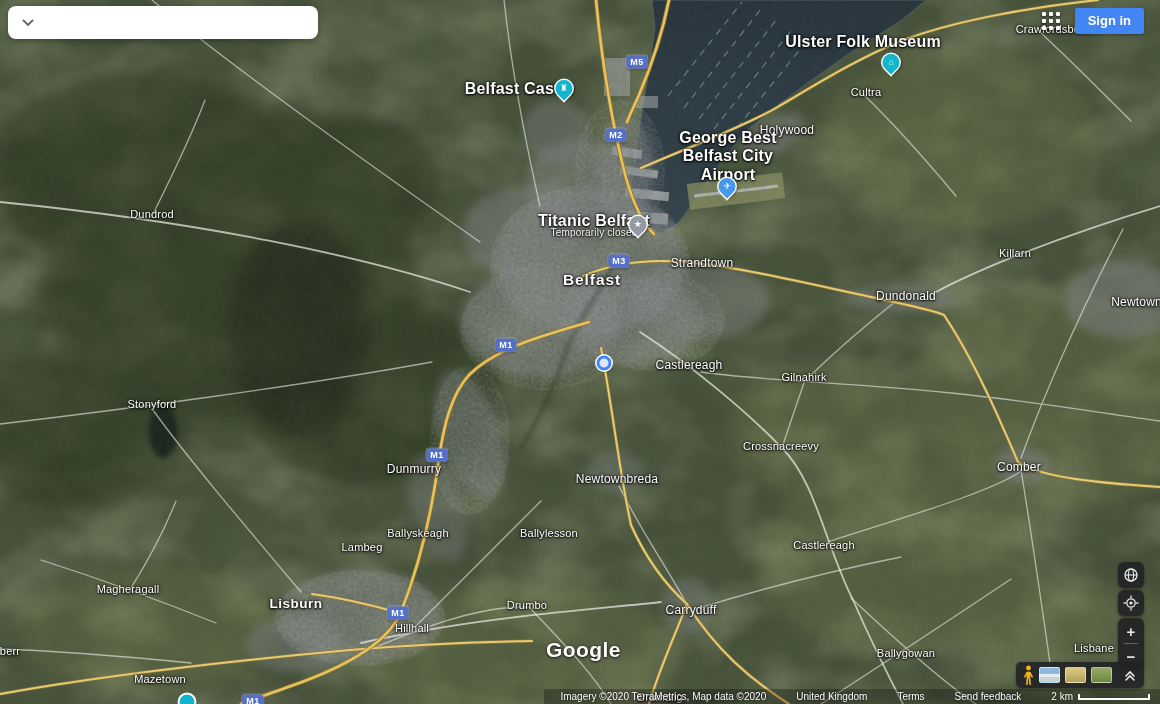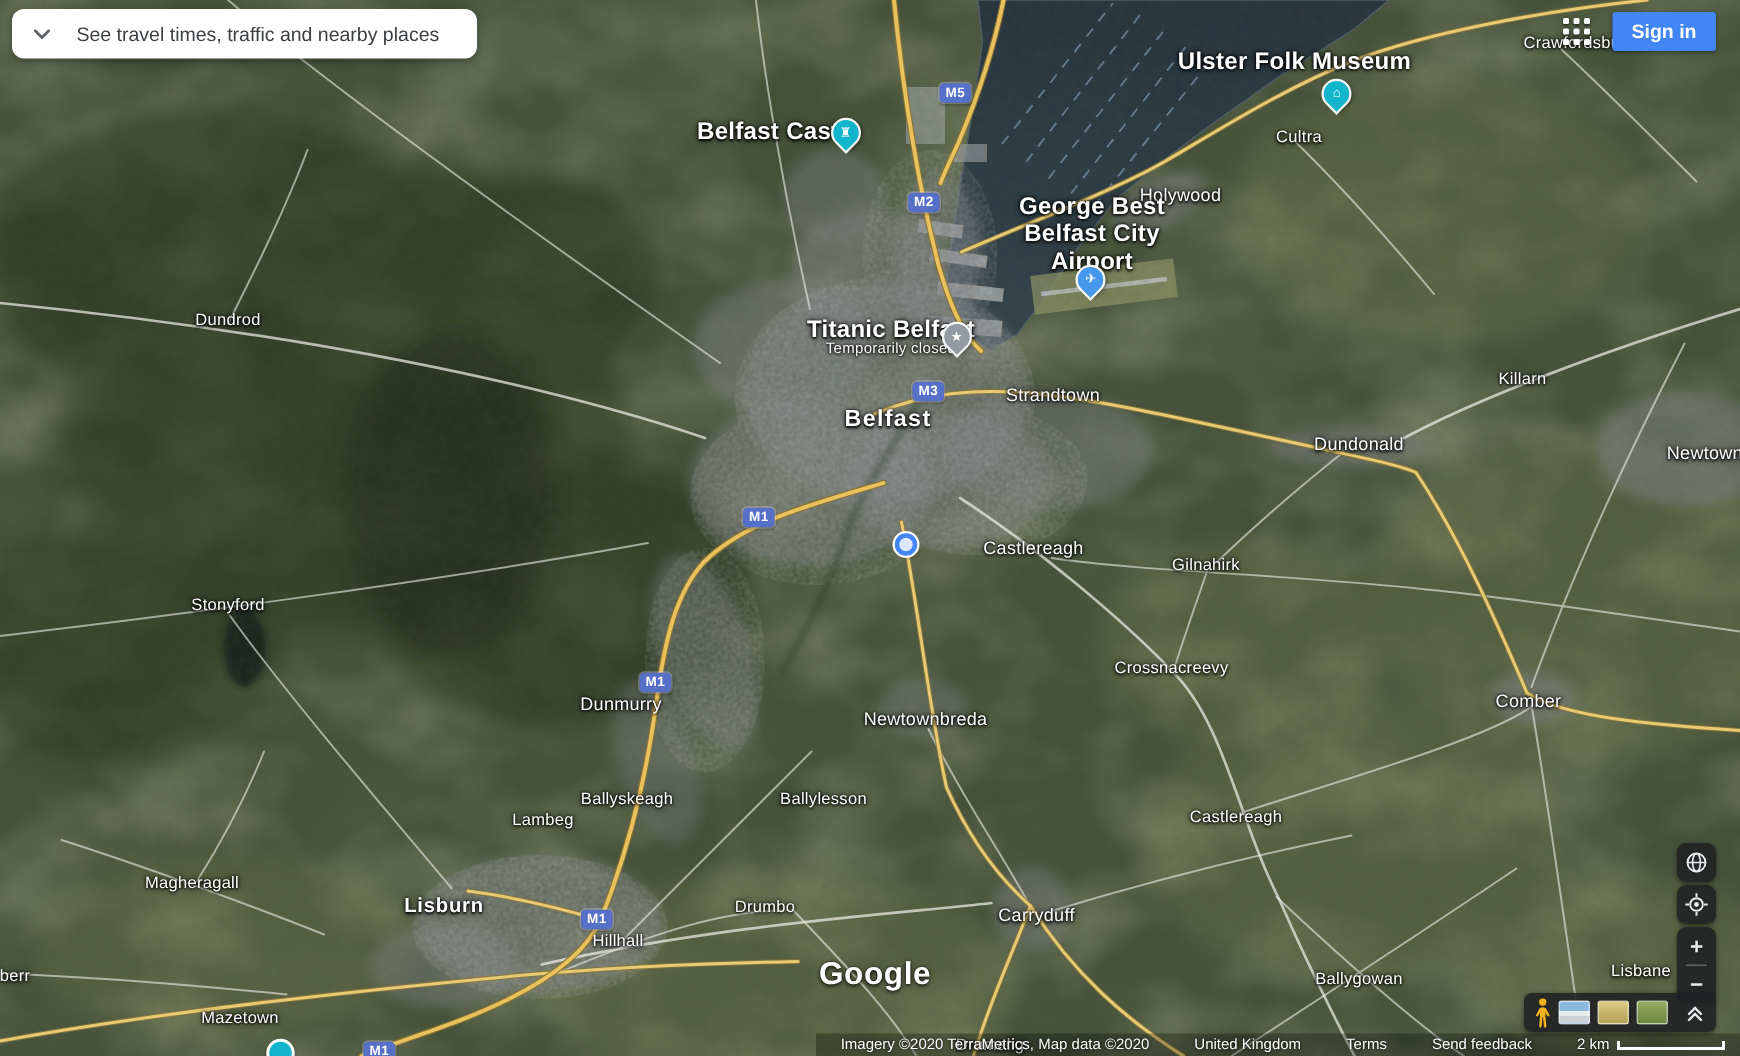--- a/index.html
+++ b/index.html
@@ -308,21 +308,21 @@
       <div class="map-label s" style="left: 781px; top: 446px;">Crossnacreevy</div>
       <div class="map-label m" style="left: 1019px; top: 468px;">Comber</div>
       <div class="map-label m" style="left: 414px; top: 470px;">Dunmurry</div>
       <div class="map-label m" style="left: 617px; top: 480px;">Newtownbreda</div>
       <div class="map-label s" style="left: 418px; top: 533px;">Ballyskeagh</div>
       <div class="map-label s" style="left: 549px; top: 533px;">Ballylesson</div>
       <div class="map-label s" style="left: 824px; top: 545px;">Castlereagh</div>
       <div class="map-label s" style="left: 362px; top: 547px;">Lambeg</div>
       <div class="map-label s" style="left: 128px; top: 589px;">Magheragall</div>
       <div class="map-label l" style="left: 296px; top: 604px;">Lisburn</div>
-      <div class="map-label s" style="left: 510px; top: 605px;">Drumbo</div>
+      <div class="map-label s" style="left: 527px; top: 605px;">Drumbo</div>
       <div class="map-label m" style="left: 691px; top: 611px;">Carryduff</div>
       <div class="map-label s" style="left: 412px; top: 628px;">Hillhall</div>
       <div class="map-label s" style="left: 1094px; top: 648px;">Lisbane</div>
       <div class="map-label s" style="left: 10px; top: 651px;">berr</div>
       <div class="map-label s" style="left: 906px; top: 653px;">Ballygowan</div>
       <div class="map-label s" style="left: 160px; top: 679px;">Mazetown</div>
       <div class="map-label s" style="left: 660px; top: 697px; text-align: right;">Drumalig</div>
       <div class="shield" style="left: 637px; top: 62px;">M5</div>
       <div class="shield" style="left: 616px; top: 135px;">M2</div>
       <div class="shield" style="left: 619px; top: 261px;">M3</div>
@@ -354,21 +354,20 @@
       </div>
       <div class="loc-dot" style="left: 604px; top: 363px;"></div>
       <div class="poi-circle" style="background: rgb(18, 181, 203); left: 187px; top: 702px;"></div>
     </div>
 
   <div class="search-card">
     <div class="travel-row">
       <svg width="14" height="14" viewBox="0 0 14 14">
         <path d="M2.5 4.5 L7 9 L11.5 4.5" fill="none" stroke="#5f6368" stroke-width="1.8" stroke-linecap="round"></path>
       </svg>
-      <span class="travel-text">See travel times, traffic and nearby places</span>
     </div>
   </div>
 
   <div class="top-right">
     <span class="apps-grid">
       <i></i>
         <i></i>
         <i></i>
         <i></i>
         <i></i>

